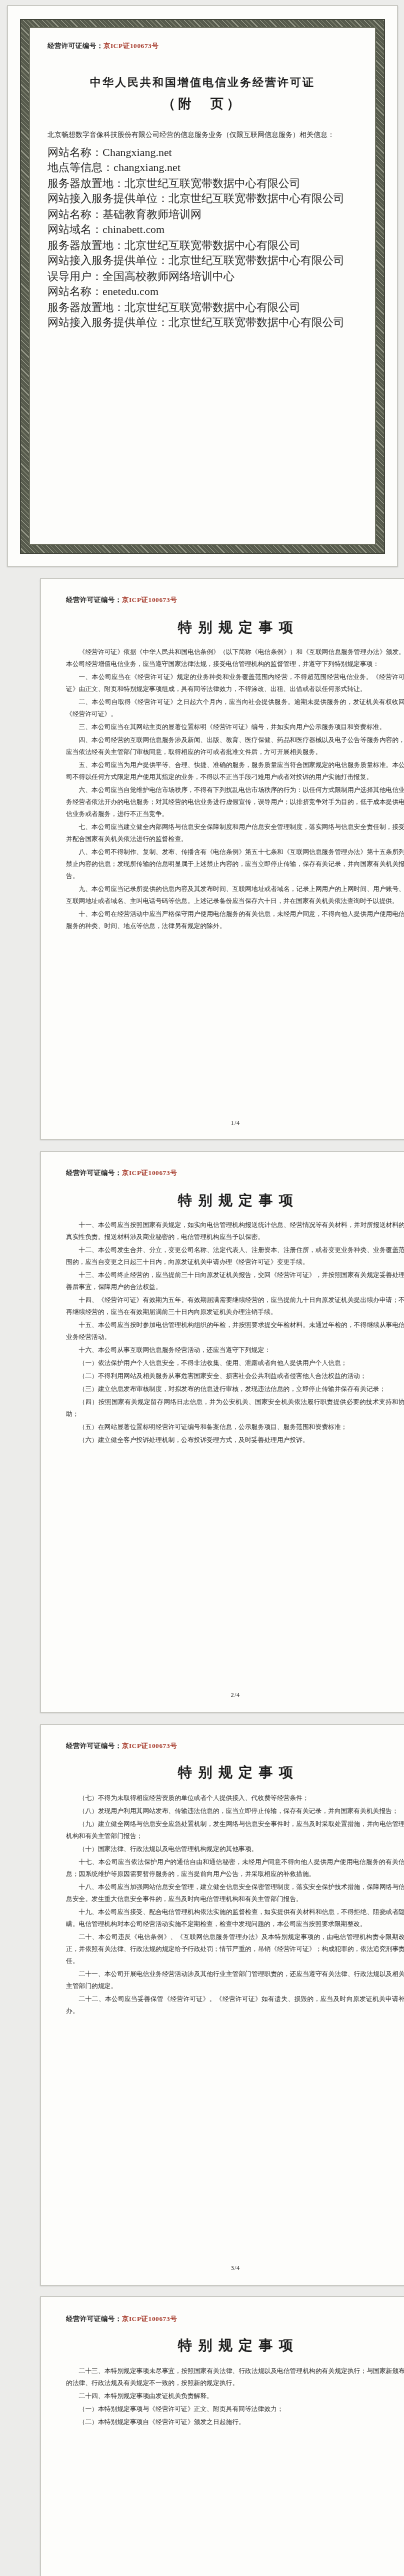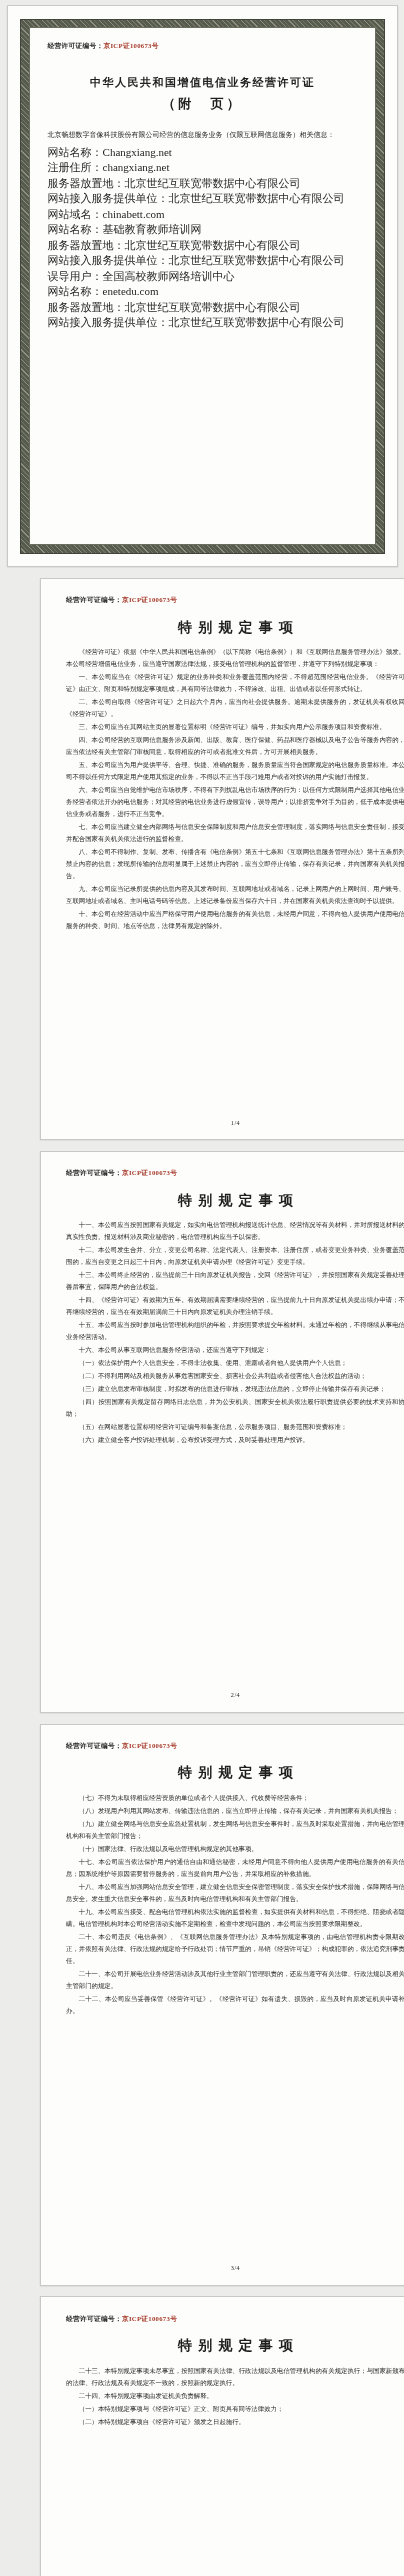--- a/index.html
+++ b/index.html
@@ -110,25 +110,25 @@
       <div class="cert-inner">
         <div class="lic-line">
           <span>经营许可证编号：</span><span class="lic-num">京ICP证100673号</span>
         </div>
         <h1 class="cert-title">中华人民共和国增值电信业务经营许可证</h1>
         <div class="cert-subtitle">（附　页）</div>
         <p class="cert-intro">北京畅想数字音像科技股份有限公司经营的信息服务业务（仅限互联网信息服务）相关信息：</p>
         <div class="cert-lines">
 
         <div class="cert-line">网站名称：Changxiang.net</div>
-            <div class="cert-line">注册住所：changxiang.net</div>
+            <div class="cert-line">地点等信息：changxiang.net</div>
             <div class="cert-line">服务器放置地：北京世纪互联宽带数据中心有限公司</div>
             <div class="cert-line">网站接入服务提供单位：北京世纪互联宽带数据中心有限公司</div>
+            <div class="cert-line">网站名称：基础教育教师培训网</div>
             <div class="cert-line">网站域名：chinabett.com</div>
-            <div class="cert-line">网站名称：基础教育教师培训网</div>
             <div class="cert-line">服务器放置地：北京世纪互联宽带数据中心有限公司</div>
             <div class="cert-line">网站接入服务提供单位：北京世纪互联宽带数据中心有限公司</div>
             <div class="cert-line">误导用户：全国高校教师网络培训中心</div>
             <div class="cert-line">网站名称：enetedu.com</div>
             <div class="cert-line">服务器放置地：北京世纪互联宽带数据中心有限公司</div>
             <div class="cert-line">网站接入服务提供单位：北京世纪互联宽带数据中心有限公司</div>
           </div>
       </div>
     </div>
   </section>

